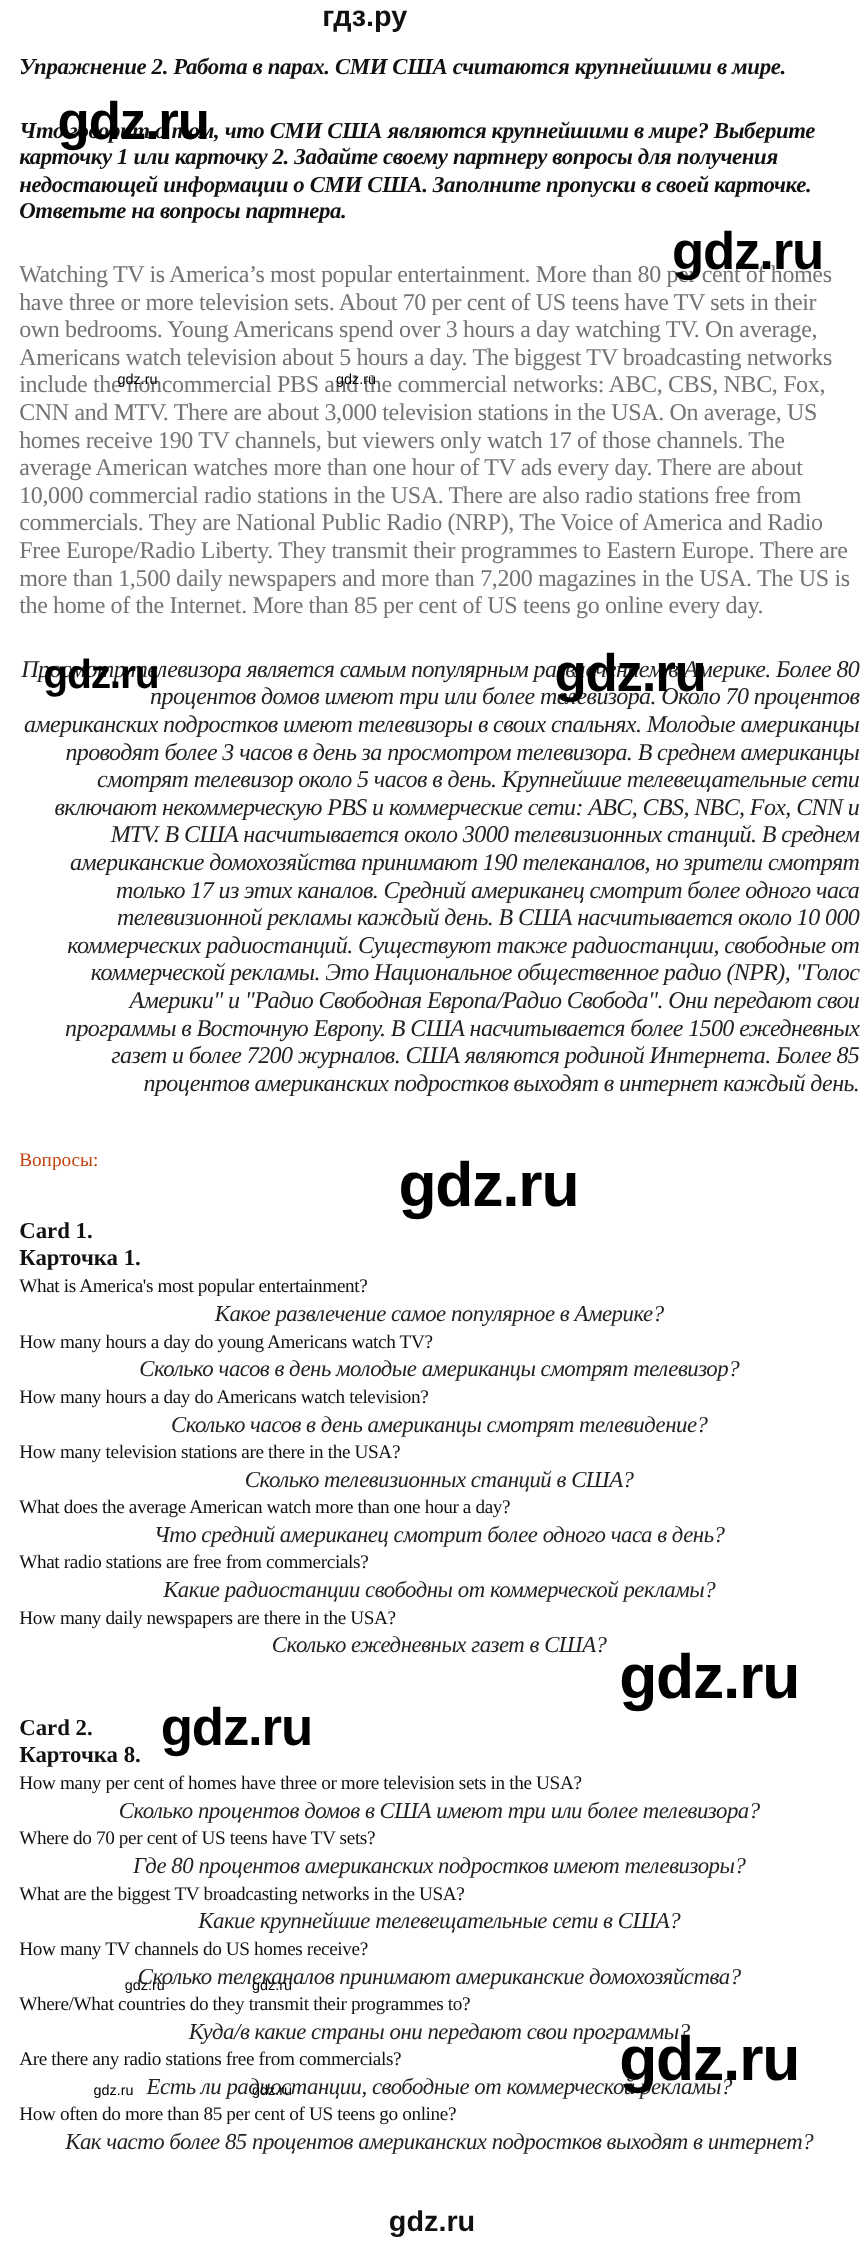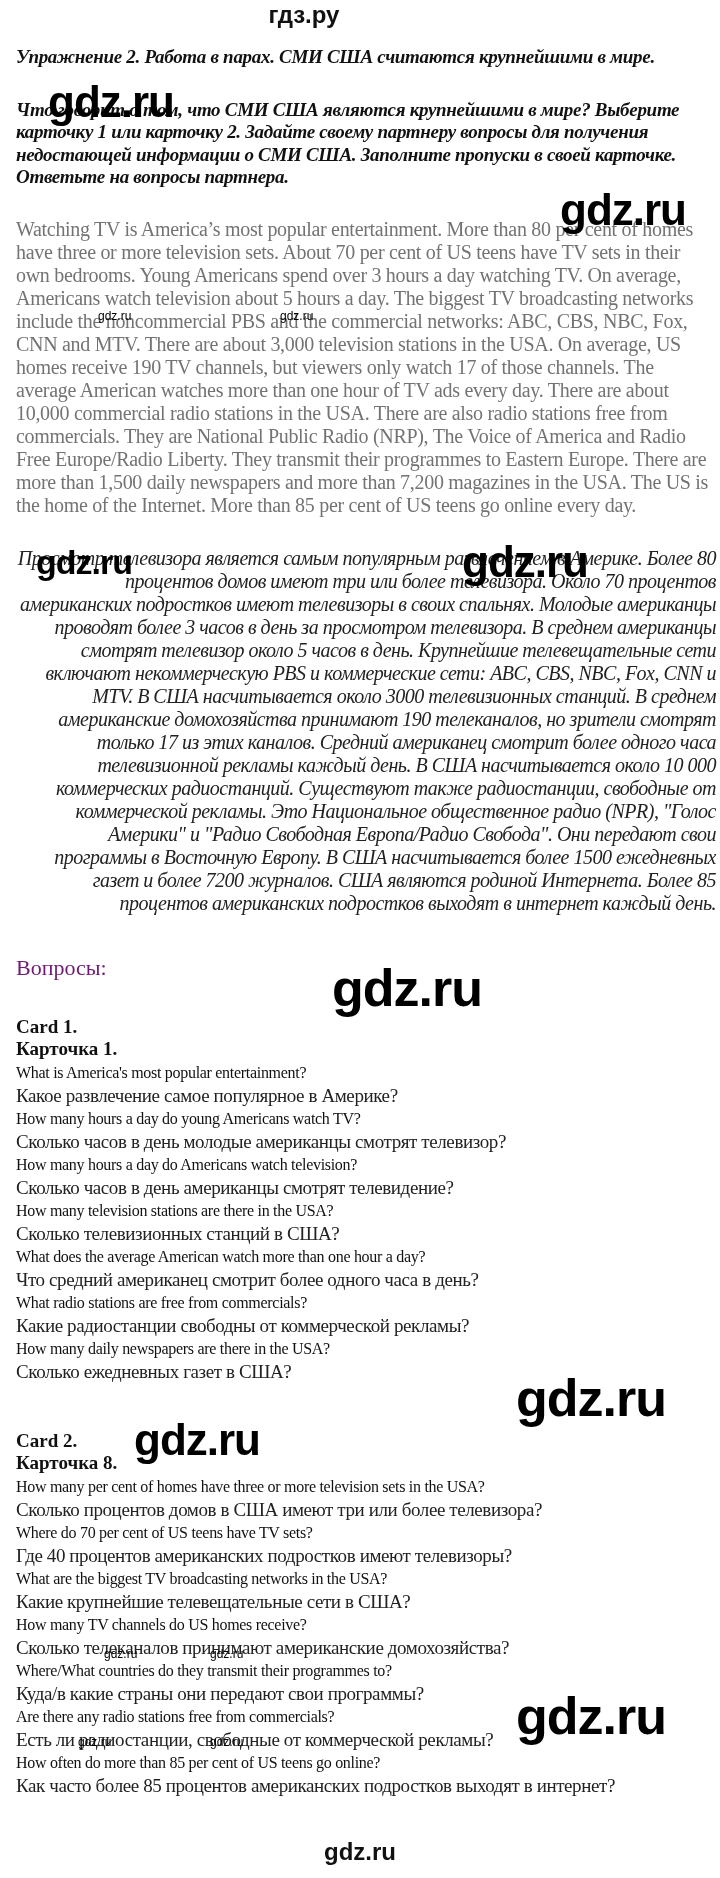--- a/index.html
+++ b/index.html
@@ -18,37 +18,37 @@
   .task-instructions { margin-top: 30px; }
   .para-en {
     font-family: "Liberation Serif", serif; font-size: 20px; line-height: 23px;
     letter-spacing: -0.3px; margin: 29px 0 0 0; color: #737373;
   }
   .para-ru {
     font-family: "Liberation Serif", serif; font-style: italic; font-size: 20px;
     line-height: 23px; letter-spacing: -0.5px; margin: 30px 0 0 0; color: #222; text-align: right;
   }
   .questions-label {
-    font-family: "Liberation Serif", serif; font-size: 22px; line-height: 23px;
-    margin: 41px 0 0 0; color: #701a75;
+    font-family: "Liberation Serif", serif; font-size: 16px; line-height: 23px;
+    margin: 41px 0 0 0; color: #c2410c;
   }
   .card { margin-top: 37px; }
   .card + .card { margin-top: 47px; }
   .card-title, .card-title-ru {
     font-family: "Liberation Serif", serif; font-weight: bold; font-size: 19px;
     line-height: 22.5px; margin: 0; color: #111;
   }
   .q-list { list-style: none; margin: 0; padding: 0; }
   .q-en {
     font-family: "Liberation Serif", serif; font-size: 16px; line-height: 23px;
     letter-spacing: -0.3px; color: #111;
   }
   .q-ru {
-    font-family: "Liberation Serif", serif; font-size: 19px;
-    line-height: 23px; letter-spacing: -0.4px; color: #222;
+    font-family: "Liberation Serif", serif; font-style: italic; font-size: 19px;
+    line-height: 23px; letter-spacing: -0.4px; color: #222; text-align: center;
   }
   .wm {
     position: absolute; font-family: "Liberation Sans", sans-serif; font-weight: bold;
     color: #000; letter-spacing: -1px; line-height: 1; white-space: nowrap;
   }
   .wm.big { font-size: 44px; }
   .wm.med { font-size: 34px; }
   .wm.small { font-size: 12px; font-weight: normal; letter-spacing: 0; }
   .footer {
     position: absolute; top: 1838px; left: 0; width: 720px; text-align: center;
@@ -107,21 +107,21 @@
   <section class="card">
     <p class="card-title">Card 2.</p>
     <p class="card-title-ru">Карточка 8.</p>
     <ul class="q-list">
       <li>
           <div class="q-en">How many per cent of homes have three or more television sets in the USA?</div>
           <div class="q-ru">Сколько процентов домов в США имеют три или более телевизора?</div>
         </li>
       <li>
           <div class="q-en">Where do 70 per cent of US teens have TV sets?</div>
-          <div class="q-ru">Где 40 процентов американских подростков имеют телевизоры?</div>
+          <div class="q-ru">Где 80 процентов американских подростков имеют телевизоры?</div>
         </li>
       <li>
           <div class="q-en">What are the biggest TV broadcasting networks in the USA?</div>
           <div class="q-ru">Какие крупнейшие телевещательные сети в США?</div>
         </li>
       <li>
           <div class="q-en">How many TV channels do US homes receive?</div>
           <div class="q-ru">Сколько телеканалов принимают американские домохозяйства?</div>
         </li>
       <li>

